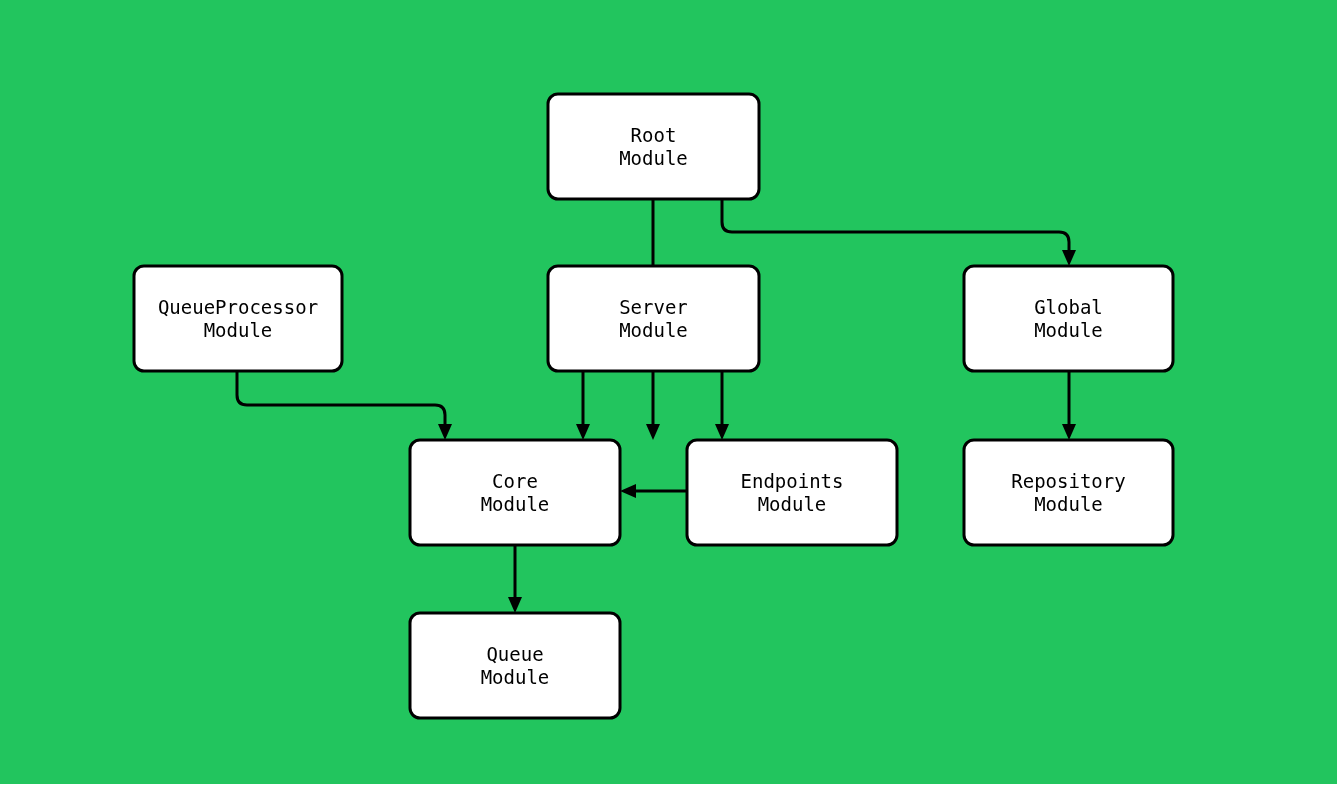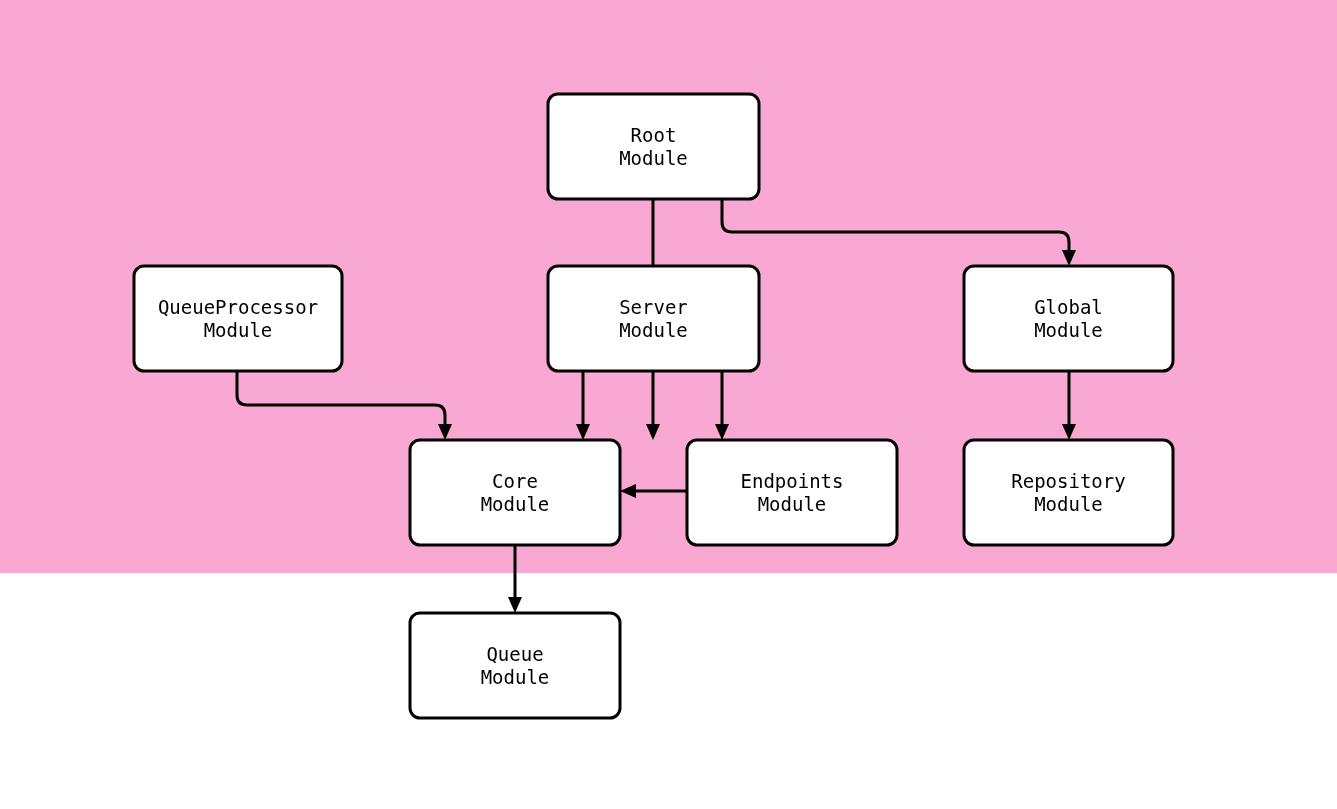--- a/index.html
+++ b/index.html
@@ -10,22 +10,22 @@
   }
   body {
     width: 1337px;
     height: 809px;
     font-family: "DejaVu Sans Mono", "Liberation Mono", monospace;
     overflow: hidden;
   }
   #diagram-root {
     position: relative;
     width: 1337px;
-    height: 573px;
-    background: #f9a8d4;
+    height: 784px;
+    background: #22c55e;
     text-align: right;
   }
   svg#diagram-canvas {
     position: absolute;
     top: 0;
     left: 0;
     width: 1337px;
     height: 809px;
     display: block;
   }

